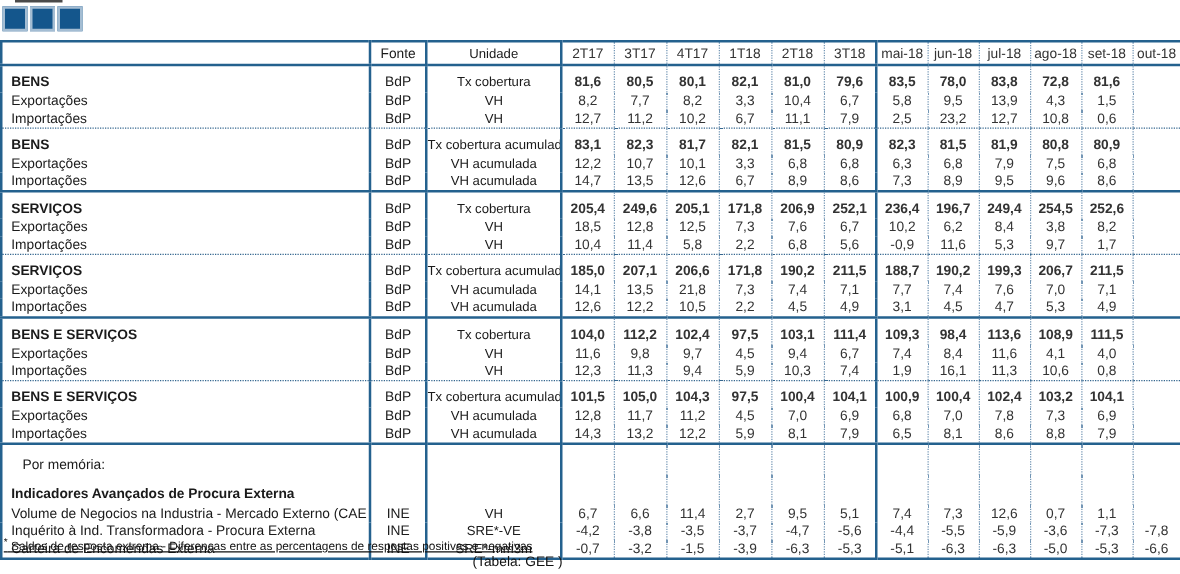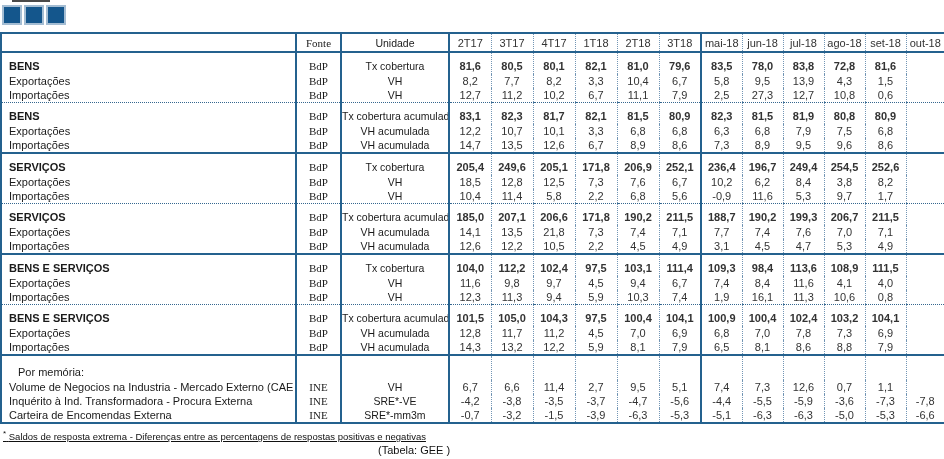--- a/index.html
+++ b/index.html
@@ -21,21 +21,21 @@
     position:absolute;top:32px;left:0;width:944px;
     border-collapse:collapse;table-layout:fixed;
     border:2px solid var(--b);
   }
   td,th{
     font-size:11px;padding:0;margin:0;overflow:hidden;white-space:nowrap;
     font-weight:normal;color:var(--txt);vertical-align:middle;
   }
   thead th{height:17px;border-bottom:2px solid var(--b);text-align:center;}
   .c-label{text-align:left;padding-left:7px;margin-left:30px;}
-  .c-fonte{text-align:center;border-left:2px solid var(--b);border-right:2px solid var(--b);font-family:Liberation Serif, serif;}
+  .c-fonte{text-align:center;border-left:2px solid var(--b);border-right:2px solid var(--b);}
   .c-unidade{text-align:center;border-right:2px solid var(--b);font-size:10.5px;}
   .c-q,.c-m{text-align:center;border-left:1px dotted var(--vdot);color:var(--val);}
   .c-q0{border-left:none;text-align:center;}
   .c-m0{text-align:center;border-left:2px solid var(--b);color:var(--val);margin-left:12px;}
   tr.bold .c-label,tr.bold .c-q,tr.bold .c-q0,tr.bold .c-m,tr.bold .c-m0{font-weight:bold;}
   tr.sep-dotted td{border-bottom:1px dotted var(--dot);}
   tr.sep-solid td{border-bottom:2px solid var(--b);}
   tr.r-section td{height:19px;vertical-align:bottom;padding-bottom:2px;}
   tr.r-item td{height:14px;}
   tr.r-memo-title td{height:22px;vertical-align:bottom;padding-bottom:2px;padding-left:16px;}
@@ -132,21 +132,21 @@
         <td class="c-label">Importações</td>
         <td class="c-fonte">BdP</td>
         <td class="c-unidade">VH</td>
         <td class="c-q c-q0">12,7</td>
         <td class="c-q">11,2</td>
         <td class="c-q">10,2</td>
         <td class="c-q">6,7</td>
         <td class="c-q">11,1</td>
         <td class="c-q">7,9</td>
         <td class="c-m0">2,5</td>
-        <td class="c-m">27,3</td>
+        <td class="c-m">23,2</td>
         <td class="c-m">12,7</td>
         <td class="c-m">10,8</td>
         <td class="c-m">0,6</td>
         <td class="c-m"></td>
       </tr>
       <tr class="r-section bold">
         <td class="c-label">BENS</td>
         <td class="c-fonte">BdP</td>
         <td class="c-unidade">Tx cobertura acumulada</td>
         <td class="c-q c-q0">83,1</td>
@@ -395,20 +395,37 @@
         <td class="c-q">7,9</td>
         <td class="c-m0">6,5</td>
         <td class="c-m">8,1</td>
         <td class="c-m">8,6</td>
         <td class="c-m">8,8</td>
         <td class="c-m">7,9</td>
         <td class="c-m"></td>
       </tr>
       <tr class="r-memo-title">
         <td class="c-label">Por memória:</td>
+        <td class="c-fonte"></td>
+        <td class="c-unidade"></td>
+        <td class="c-q c-q0"></td>
+        <td class="c-q"></td>
+        <td class="c-q"></td>
+        <td class="c-q"></td>
+        <td class="c-q"></td>
+        <td class="c-q"></td>
+        <td class="c-m0"></td>
+        <td class="c-m"></td>
+        <td class="c-m"></td>
+        <td class="c-m"></td>
+        <td class="c-m"></td>
+        <td class="c-m"></td>
+      </tr>
+      <tr class="r-memo-head bold">
+        <td class="c-label">Indicadores Avançados de Procura Externa</td>
         <td class="c-fonte"></td>
         <td class="c-unidade"></td>
         <td class="c-q c-q0"></td>
         <td class="c-q"></td>
         <td class="c-q"></td>
         <td class="c-q"></td>
         <td class="c-q"></td>
         <td class="c-q"></td>
         <td class="c-m0"></td>
         <td class="c-m"></td>

